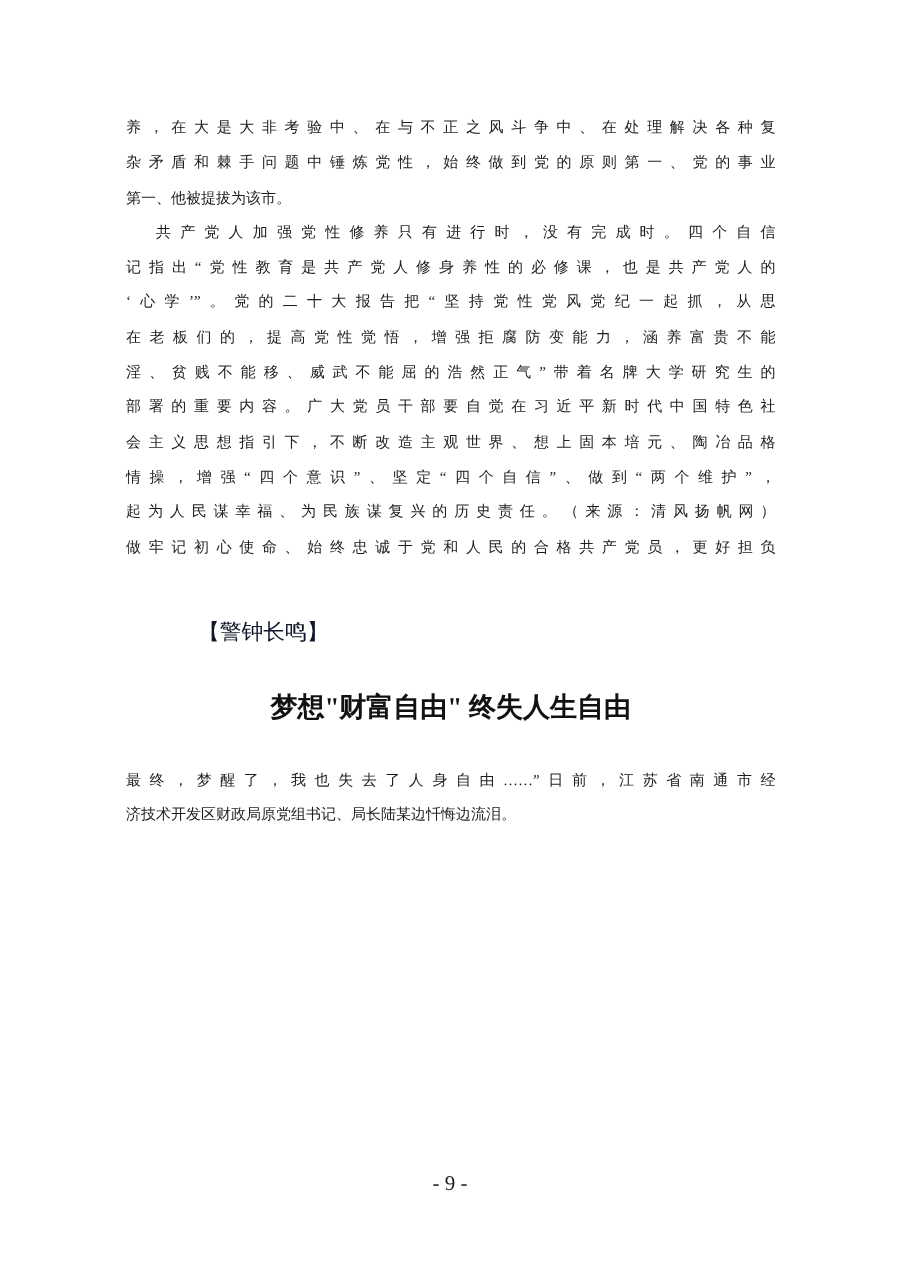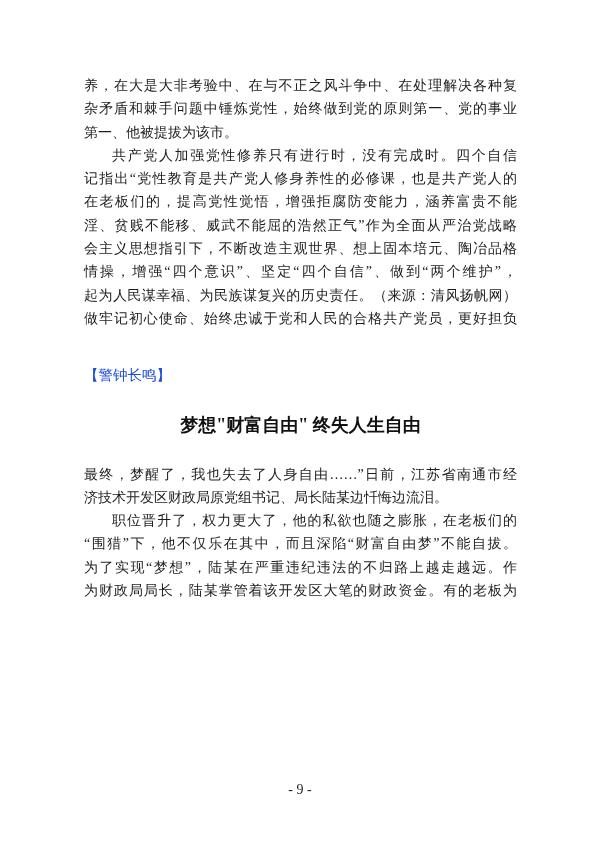--- a/index.html
+++ b/index.html
@@ -13,38 +13,39 @@
     height: 849px;
     background: #ffffff;
     box-sizing: border-box;
     padding: 74px 83px 0 84px;
     font-family: "Liberation Serif", "DejaVu Serif", serif;
     color: #1d1d1d;
     overflow: hidden;
   }
   .paragraph { margin: 0; }
   .line {
-    font-size: 14px;
+    font-size: 10px;
     line-height: 23.3px;
     height: 23.3px;
     text-align: justify;
     text-justify: inter-character;
     white-space: normal;
   }
   .line.fill {
     text-align-last: justify;
   }
   .line.indent {
     text-indent: 2em;
   }
   .section-header {
     margin-top: 34px;
     font-size: 14.5px;
     line-height: 23.3px;
-    color: #1d4ed8;
+    color: #0f172a;
+    margin-left: 48px;
   }
   .article-title {
     margin: 24px 0 0 0;
     font-size: 18px;
     font-weight: bold;
     text-align: center;
     line-height: 26px;
     color: #111111;
   }
   .article-body {
@@ -67,42 +68,38 @@
 
   <div class="lead-section">
     <div class="paragraph">
         <div class="line fill">养，在大是大非考验中、在与不正之风斗争中、在处理解决各种复</div>
         <div class="line fill">杂矛盾和棘手问题中锤炼党性，始终做到党的原则第一、党的事业</div>
         <div class="line">第一、他被提拔为该市。</div>
       </div>
     <div class="paragraph">
         <div class="line indent fill">共产党人加强党性修养只有进行时，没有完成时。四个自信</div>
         <div class="line fill">记指出“党性教育是共产党人修身养性的必修课，也是共产党人的</div>
+        <div class="line fill">‘心学’”。党的二十大报告把“坚持党性党风党纪一起抓，从思</div>
         <div class="line fill">在老板们的，提高党性觉悟，增强拒腐防变能力，涵养富贵不能</div>
-        <div class="line fill">淫、贫贱不能移、威武不能屈的浩然正气”作为全面从严治党战略</div>
+        <div class="line fill">淫、贫贱不能移、威武不能屈的浩然正气”带着名牌大学研究生的</div>
+        <div class="line fill">部署的重要内容。广大党员干部要自觉在习近平新时代中国特色社</div>
         <div class="line fill">会主义思想指引下，不断改造主观世界、想上固本培元、陶冶品格</div>
         <div class="line fill">情操，增强“四个意识”、坚定“四个自信”、做到“两个维护”，</div>
         <div class="line fill">起为人民谋幸福、为民族谋复兴的历史责任。（来源：清风扬帆网）</div>
         <div class="line fill">做牢记初心使命、始终忠诚于党和人民的合格共产党员，更好担负</div>
       </div>
   </div>
 
   <div class="section-header">【警钟长鸣】</div>
 
   <div class="article">
     <div class="article-title">梦想"财富自由" 终失人生自由</div>
     <div class="article-body">
       <div class="paragraph">
           <div class="line fill">最终，梦醒了，我也失去了人身自由……”日前，江苏省南通市经</div>
           <div class="line">济技术开发区财政局原党组书记、局长陆某边忏悔边流泪。</div>
         </div>
-      <div class="paragraph">
-          <div class="line indent fill">职位晋升了，权力更大了，他的私欲也随之膨胀，在老板们的</div>
-          <div class="line fill">“围猎”下，他不仅乐在其中，而且深陷“财富自由梦”不能自拔。</div>
-          <div class="line fill">为了实现“梦想”，陆某在严重违纪违法的不归路上越走越远。作</div>
-          <div class="line fill">为财政局局长，陆某掌管着该开发区大笔的财政资金。有的老板为</div>
-        </div>
     </div>
   </div>
 
   <div class="footer">- 9 -</div>
 
 </div>
 
 </body></html>

